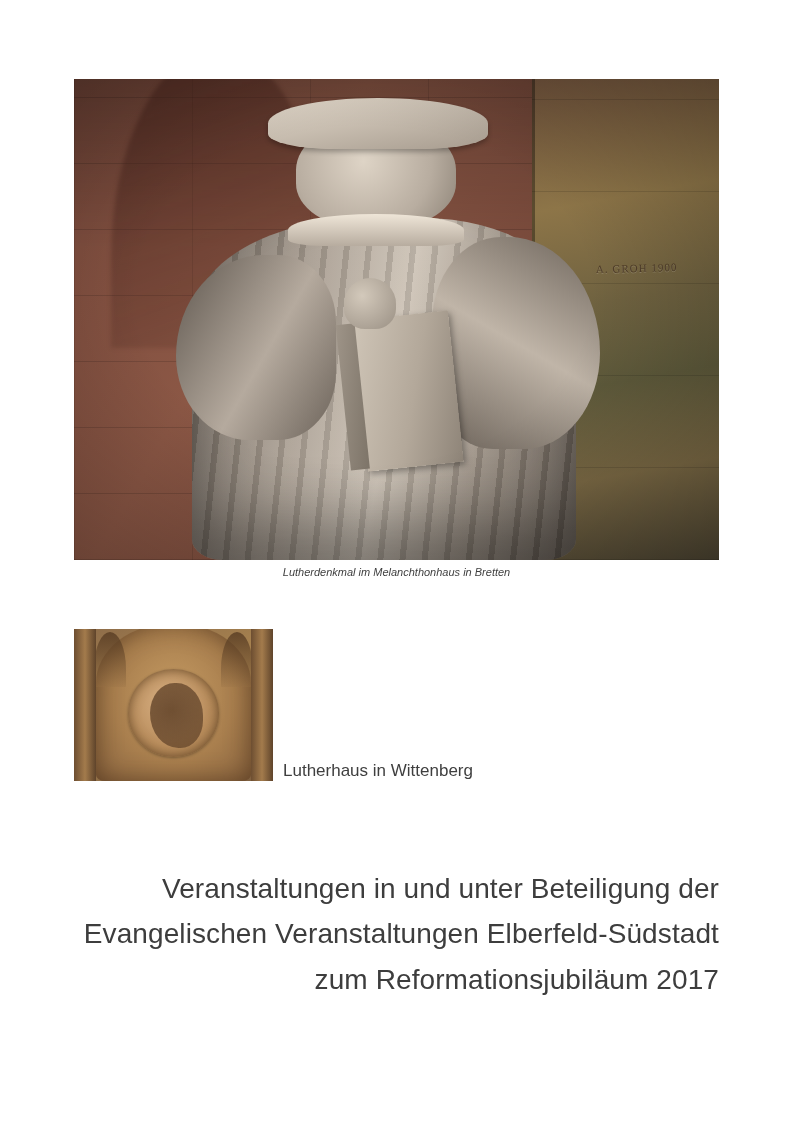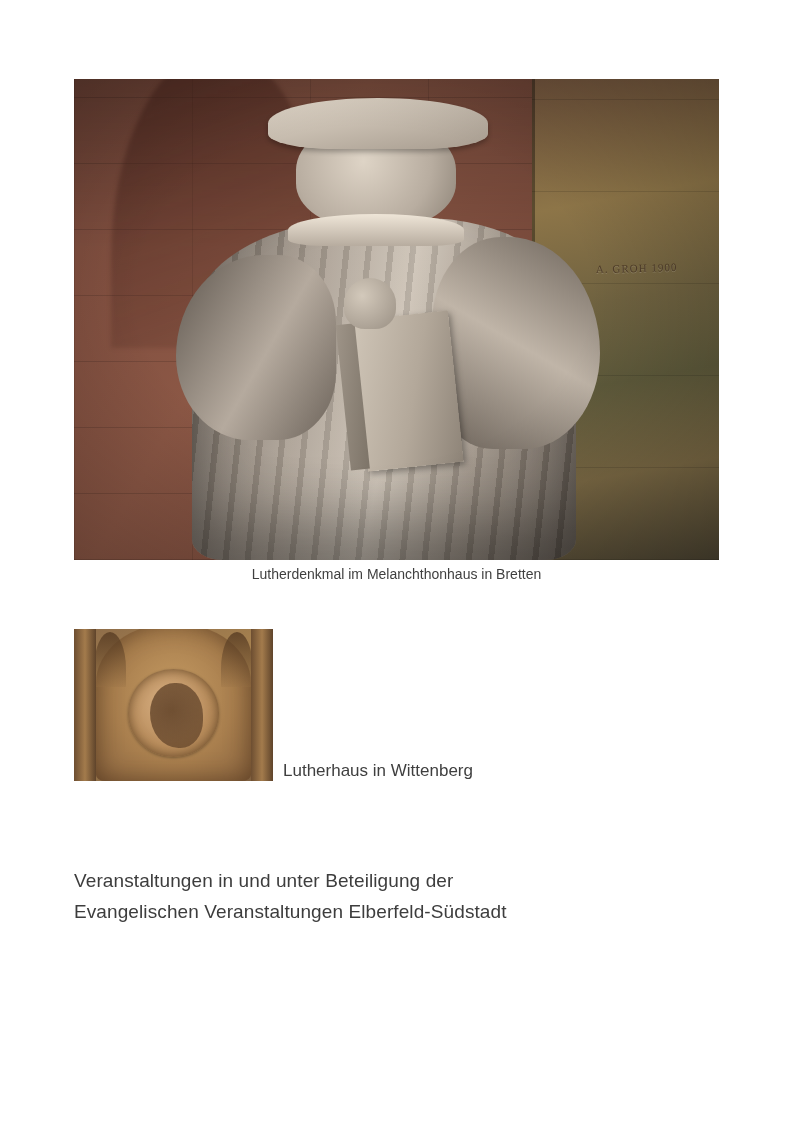--- a/index.html
+++ b/index.html
@@ -228,22 +228,23 @@
                 rgba(0,0,0,0) 45%, rgba(0,0,0,0.28) 100%);
     pointer-events: none;
   }
 
   .caption-main {
     position: absolute;
     left: 74px;
     top: 566px;
     width: 645px;
     text-align: center;
-    font-size: 14px;
+    font-size: 11px;
     color: #3f3f3f;
+    font-style: italic;
   }
 
   
   .fig-small {
     position: absolute;
     left: 74px;
     top: 629px;
     width: 199px;
     height: 152px;
     overflow: hidden;
@@ -309,22 +310,22 @@
     font-size: 17px;
     color: #3f3f3f;
   }
 
   
   .heading {
     position: absolute;
     left: 74px;
     top: 866px;
     width: 645px;
-    text-align: left;
-    font-size: 19px;
+    text-align: right;
+    font-size: 28px;
     line-height: 1.62;
     color: #3d3d3d;
     font-weight: normal;
     letter-spacing: 0.1px;
   }
   .heading .line { display: block; }
 </style>
 </head>
 <body>
 
@@ -367,15 +368,16 @@
     </div>
     <div class="fs-pillar-l"></div>
     <div class="fs-pillar-r"></div>
   </div>
 
   <div class="caption-small">Lutherhaus in Wittenberg</div>
 
   <div class="heading">
     <span class="line">Veranstaltungen in und unter Beteiligung der</span>
     <span class="line">Evangelischen Veranstaltungen Elberfeld-Südstadt</span>
+    <span class="line">zum Reformationsjubiläum 2017</span>
   </div>
 
 </div>
 
 </body></html>

